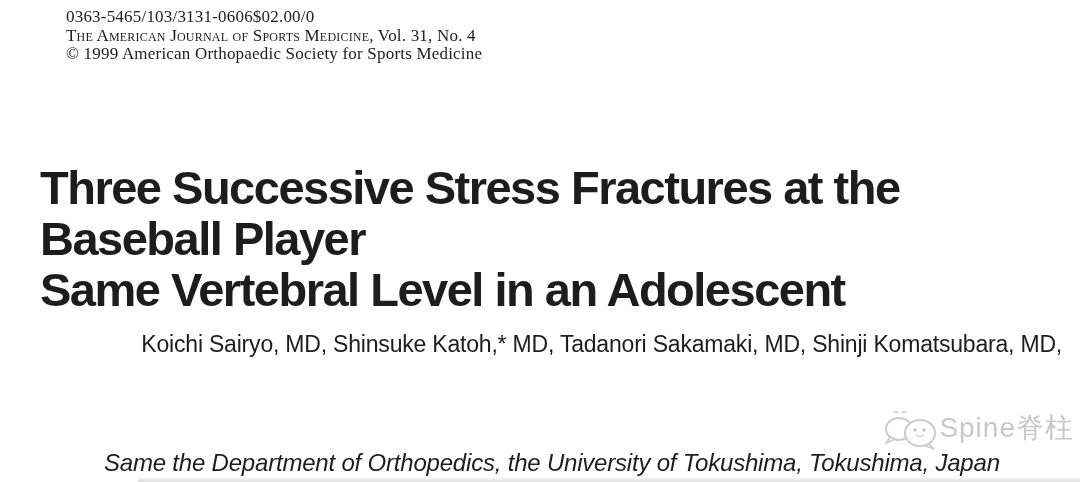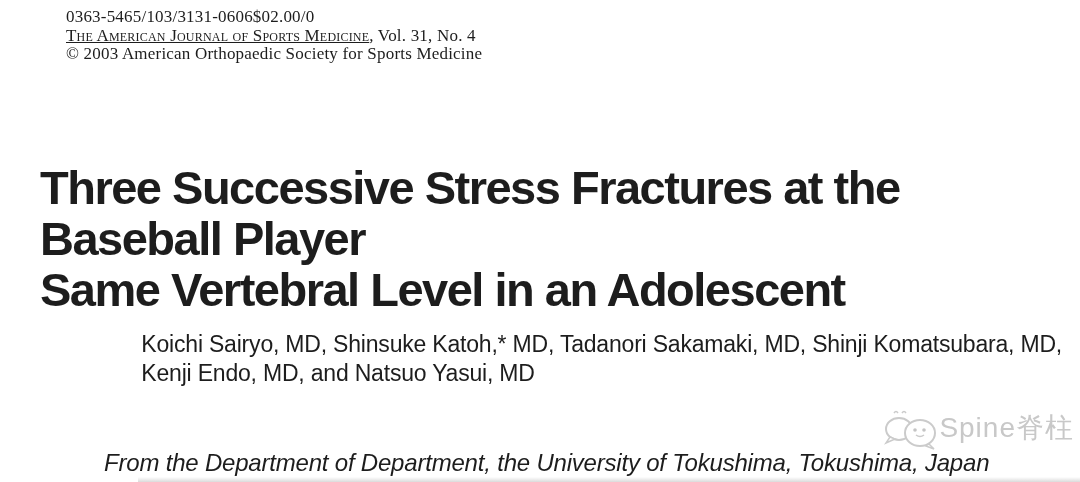--- a/index.html
+++ b/index.html
@@ -18,21 +18,21 @@
     left: 22px;
     top: 8px;
     font-family: "Liberation Serif", serif;
     font-size: 17px;
     line-height: 18.5px;
     color: var(--ink, #1d1d1d);
     white-space: nowrap;
     letter-spacing: 0.2px;
     margin-left: 44px;
   }
-  .masthead .sc { font-variant: small-caps; text-decoration: underline; }
+  .masthead .sc { font-variant: small-caps; }
 
   
   .title {
     position: absolute;
     left: 28px;
     top: 150px;
     margin: 12px;
     font-size: 47px;
     font-weight: bold;
     line-height: 51px;
@@ -94,32 +94,31 @@
   }
 </style>
 </head>
 <body>
 
 <div class="page">
 
   <header class="masthead">
     <div>0363-5465/103/3131-0606$02.00/0</div>
     <div><span class="sc">The American Journal of Sports Medicine</span><span>, Vol. 31, No. 4</span></div>
-    <div>© 2003 American Orthopaedic Society for Sports Medicine</div>
+    <div>© 1999 American Orthopaedic Society for Sports Medicine</div>
   </header>
 
   <h1 class="title">
     <span class="tline">Three Successive Stress Fractures at the</span>
     <span class="tline">Baseball Player</span>
     <span class="tline">Same Vertebral Level in an Adolescent</span>
   </h1>
 
   <div class="authors">
     <div>Koichi Sairyo, MD, Shinsuke Katoh,* MD, Tadanori Sakamaki, MD, Shinji Komatsubara, MD,</div>
-    <div>Kenji Endo, MD, and Natsuo Yasui, MD</div>
   </div>
 
   <div class="watermark">
     <span>
       <svg width="56" height="48" viewBox="0 0 56 48" fill="none">
 
         <ellipse cx="16" cy="25" rx="13" ry="11" stroke="#cbcbcb" stroke-width="2" fill="#ffffff"></ellipse>
         <path d="M7 33 L3 39 L12 35 Z" fill="#ffffff" stroke="#cbcbcb" stroke-width="1.5"></path>
         <path d="M11 9 q2 -3 4 0" stroke="#cbcbcb" stroke-width="1.5" fill="none"></path>
         <path d="M19 9 q2 -3 4 0" stroke="#cbcbcb" stroke-width="1.5" fill="none"></path>
@@ -127,17 +126,17 @@
         <ellipse cx="37" cy="29" rx="15" ry="13" stroke="#cbcbcb" stroke-width="2" fill="#ffffff"></ellipse>
         <path d="M46 40 L51 45 L43 42 Z" fill="#ffffff" stroke="#cbcbcb" stroke-width="1.5"></path>
         <circle cx="32" cy="26" r="1.8" fill="#c4c4c4"></circle>
         <circle cx="41" cy="26" r="1.8" fill="#c4c4c4"></circle>
         <path d="M33 31 q4 3 8 0" stroke="#cbcbcb" stroke-width="1.5" fill="none"></path>
       </svg>
     </span>
     <span>Spine脊柱</span>
   </div>
 
-  <div class="affiliation">From the Department of Department, the University of Tokushima, Tokushima, Japan</div>
+  <div class="affiliation">Same the Department of Orthopedics, the University of Tokushima, Tokushima, Japan</div>
 
   <div class="bottom-shadow"></div>
 
 </div>
 
 </body></html>

